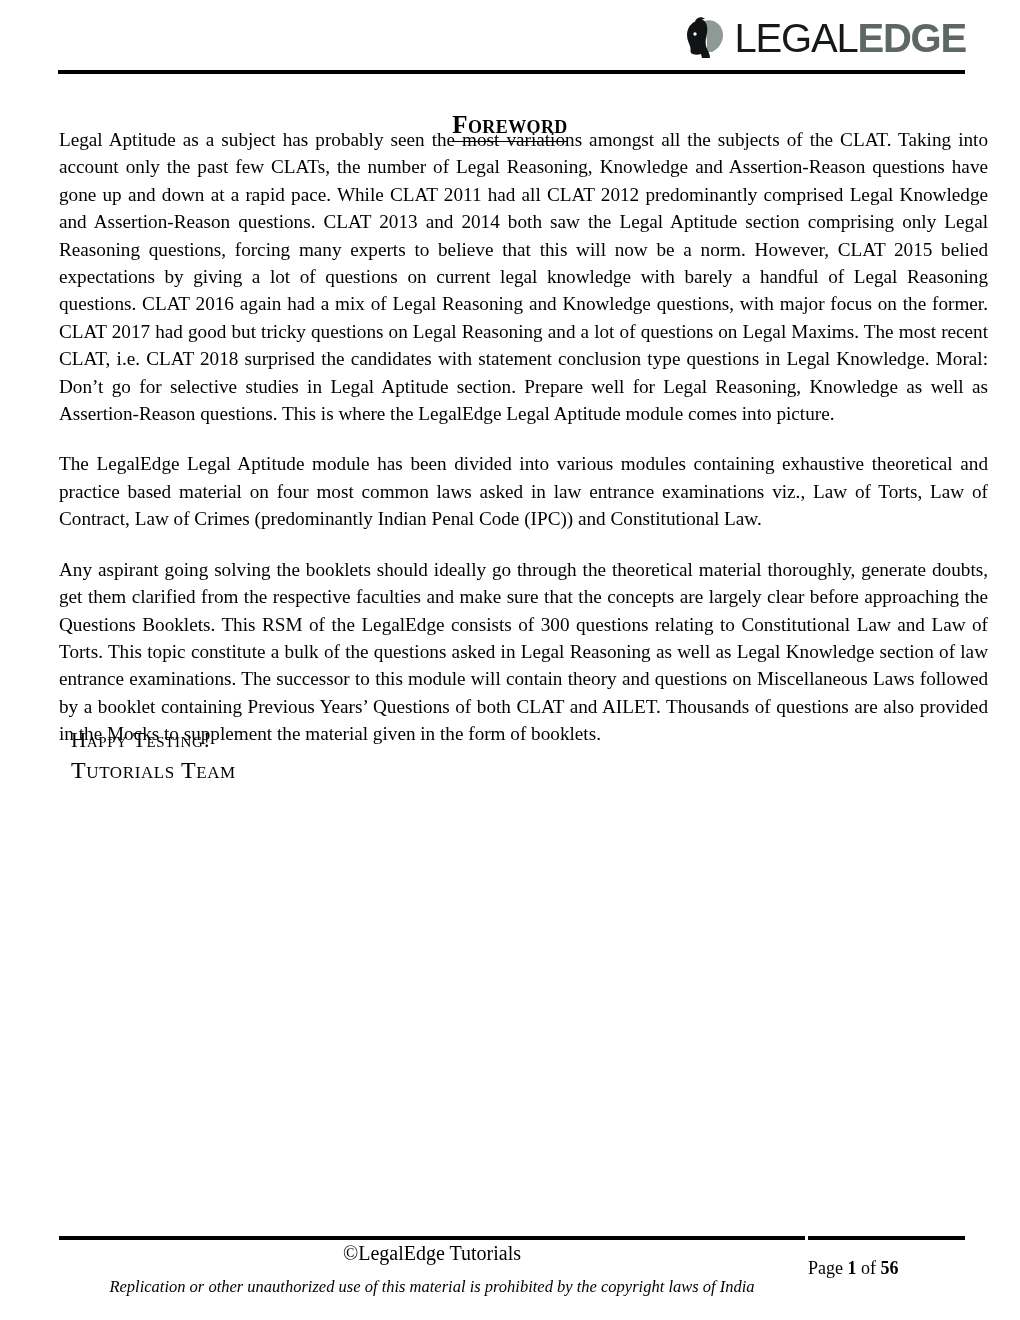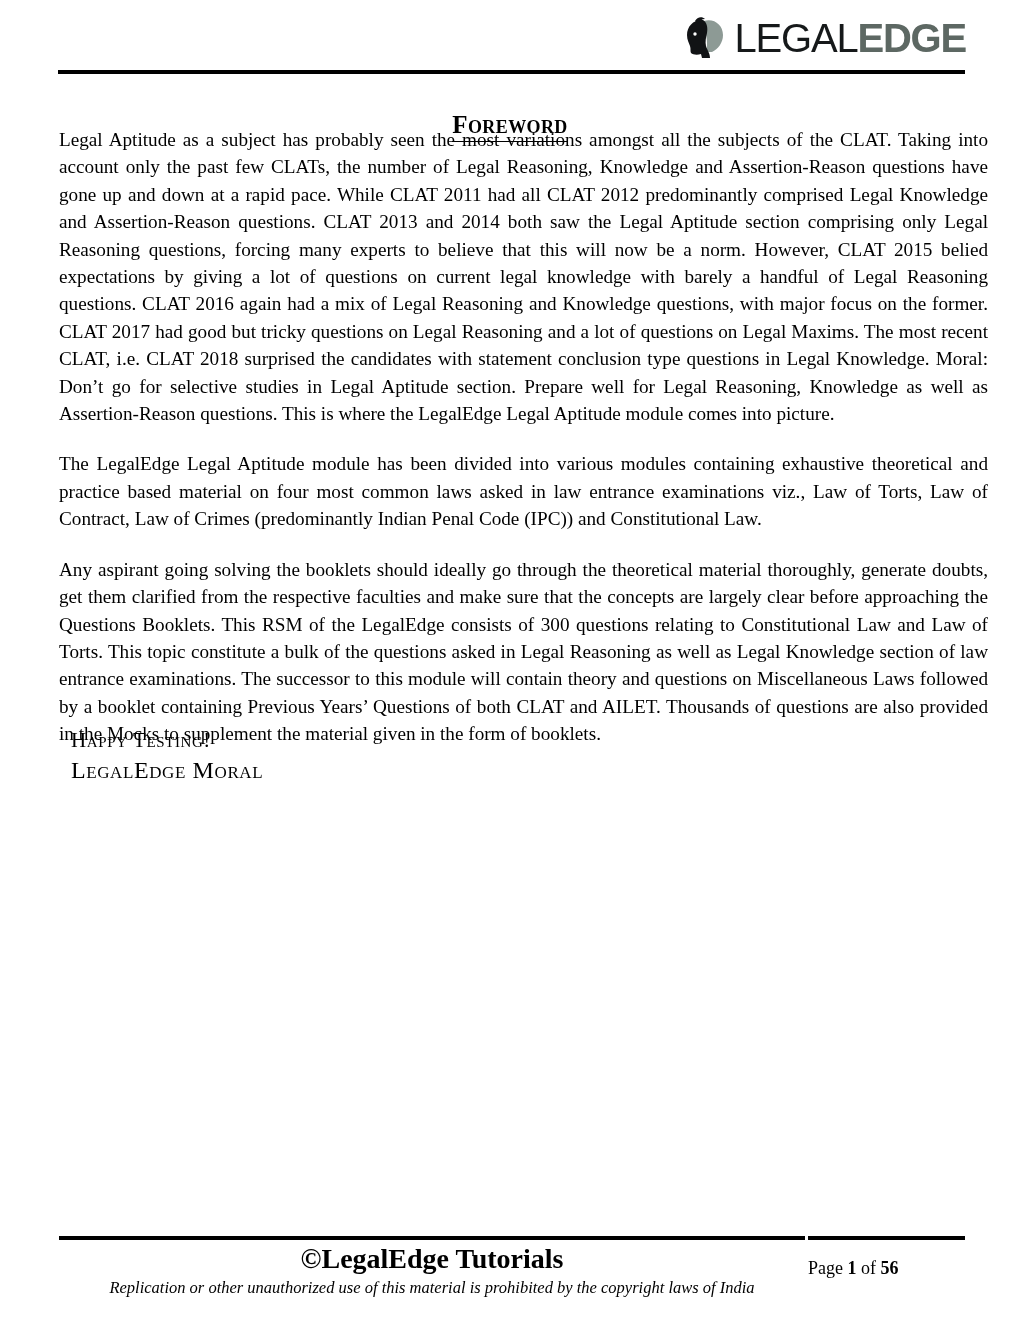--- a/index.html
+++ b/index.html
@@ -153,30 +153,30 @@
     background: #000000;
   }
   .footer-center {
     position: absolute;
     left: 59px;
     top: 6px;
     width: 746px;
     text-align: center;
   }
   .footer-copy {
-    font-size: 28px;
-    font-weight: bold;
+    font-size: 20px;
+    font-weight: normal;
     line-height: 1.18;
     white-space: nowrap;
   }
   .footer-note {
     font-size: 16.5px;
     font-style: italic;
     line-height: 1.25;
-    margin-top: 3px;
+    margin-top: 11px;
     white-space: nowrap;
   }
   .footer-pagenum {
     position: absolute;
     left: 808px;
     top: 22px;
     width: 157px;
     text-align: left;
     font-size: 18px;
     line-height: 1.2;
@@ -218,21 +218,21 @@
   </div>
 
   <div class="body-col">
     <p class="para">Legal Aptitude as a subject has probably seen the most variations amongst all the subjects of the CLAT. Taking into account only the past few CLATs, the number of Legal Reasoning, Knowledge and Assertion-Reason questions have gone up and down at a rapid pace. While CLAT 2011 had all CLAT 2012 predominantly comprised Legal Knowledge and Assertion-Reason questions. CLAT 2013 and 2014 both saw the Legal Aptitude section comprising only Legal Reasoning questions, forcing many experts to believe that this will now be a norm. However, CLAT 2015 belied expectations by giving a lot of questions on current legal knowledge with barely a handful of Legal Reasoning questions. CLAT 2016 again had a mix of Legal Reasoning and Knowledge questions, with major focus on the former. CLAT 2017 had good but tricky questions on Legal Reasoning and a lot of questions on Legal Maxims. The most recent CLAT, i.e. CLAT 2018 surprised the candidates with statement conclusion type questions in Legal Knowledge. Moral: Don’t go for selective studies in Legal Aptitude section. Prepare well for Legal Reasoning, Knowledge as well as Assertion-Reason questions. This is where the LegalEdge Legal Aptitude module comes into picture.</p>
     <p class="para">The LegalEdge Legal Aptitude module has been divided into various modules containing exhaustive theoretical and practice based material on four most common laws asked in law entrance examinations viz., Law of Torts, Law of Contract, Law of Crimes (predominantly Indian Penal Code (IPC)) and Constitutional Law.</p>
     <p class="para">Any aspirant going solving the booklets should ideally go through the theoretical material thoroughly, generate doubts, get them clarified from the respective faculties and make sure that the concepts are largely clear before approaching the Questions Booklets. This RSM of the LegalEdge consists of 300 questions relating to Constitutional Law and Law of Torts. This topic constitute a bulk of the questions asked in Legal Reasoning as well as Legal Knowledge section of law entrance examinations. The successor to this module will contain theory and questions on Miscellaneous Laws followed by a booklet containing Previous Years’ Questions of both CLAT and AILET. Thousands of questions are also provided in the Mocks to supplement the material given in the form of booklets.</p>
   </div>
 
   <div class="signoff">
     <div class="s1">Happy Testing!</div>
-    <div class="s2">LegalEdge Moral</div>
+    <div class="s2">Tutorials Team</div>
   </div>
 
   <div class="footer">
     <div class="footer-rule-left"></div>
     <div class="footer-rule-right"></div>
 
     <div class="footer-center">
       <div class="footer-copy">©LegalEdge Tutorials</div>
       <div class="footer-note">Replication or other unauthorized use of this material is prohibited by the copyright laws of India</div>
     </div>

